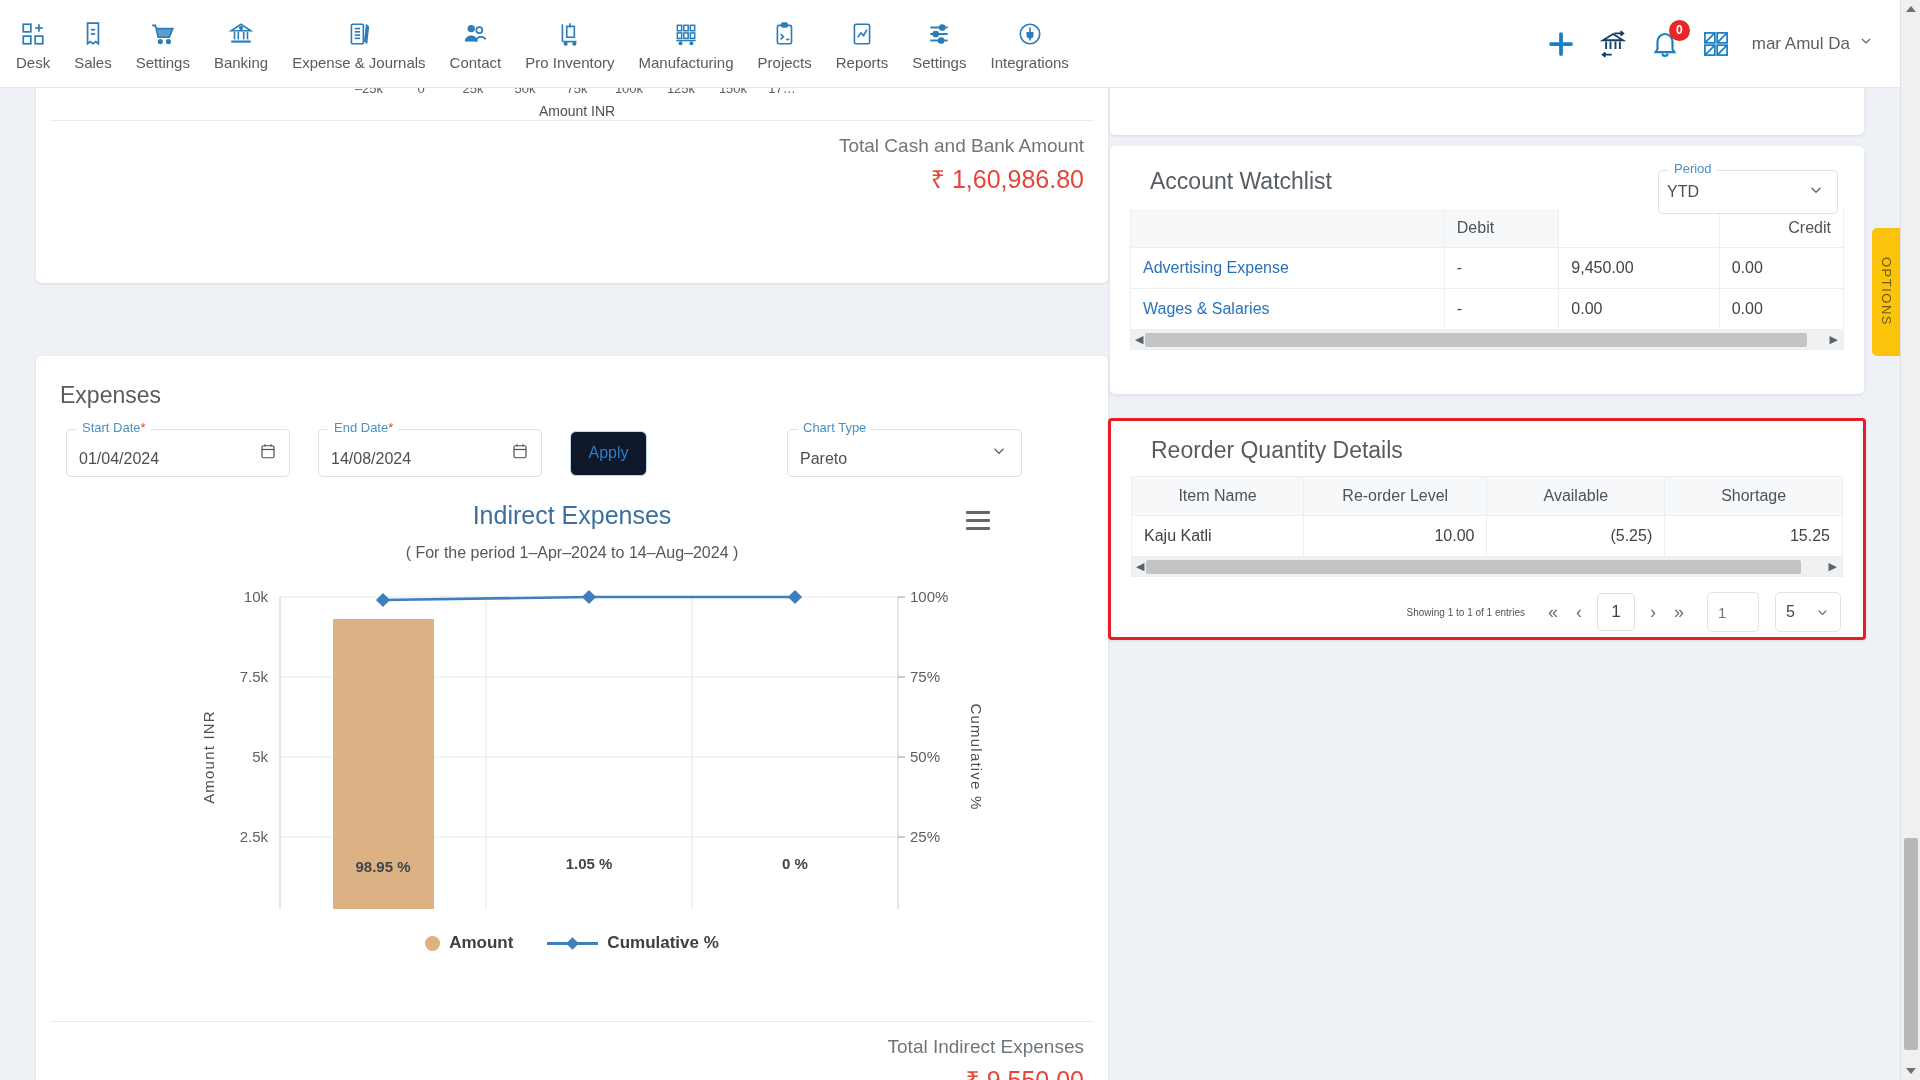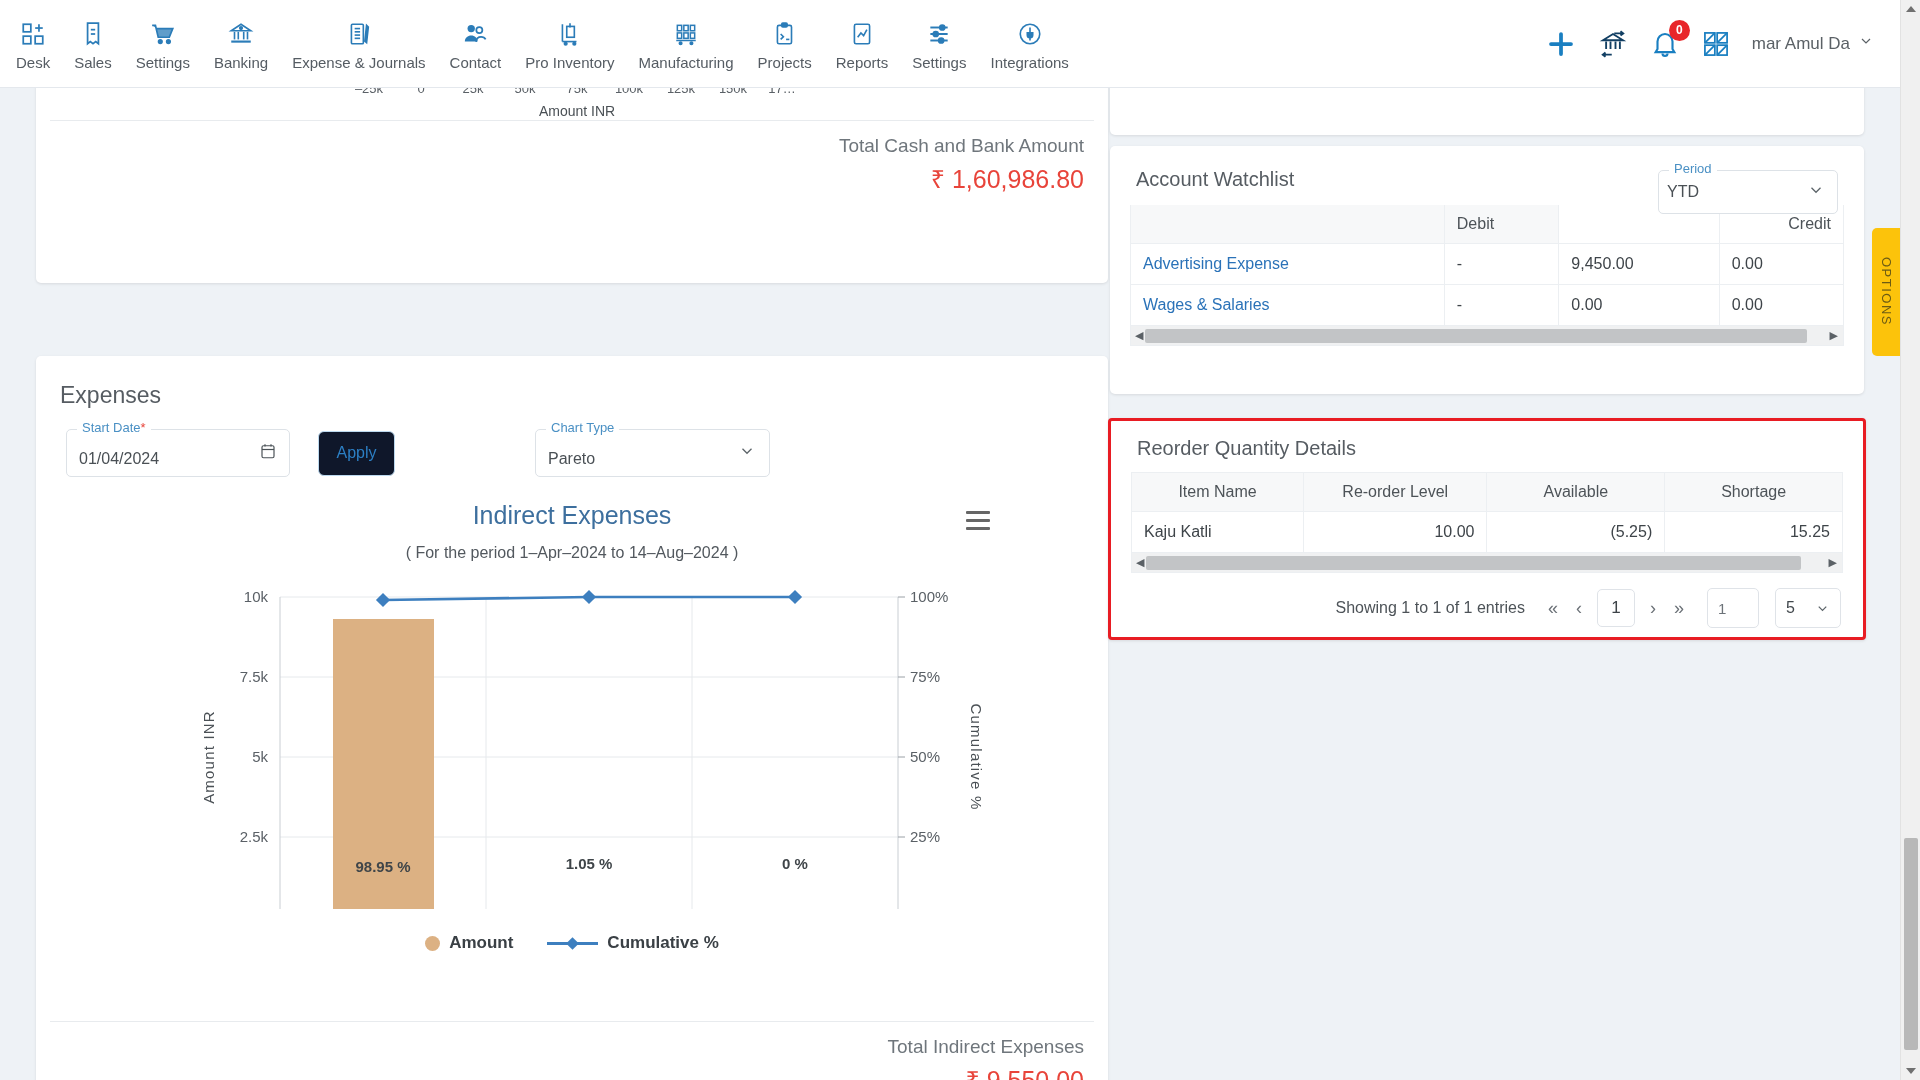--- a/index.html
+++ b/index.html
@@ -119,38 +119,38 @@
 
   
   .pager-card {
     position: absolute; top: -88px; left: 0; width: 754px; height: 135px;
     background:#fff; border-radius: 0 0 5px 5px; box-shadow: 0 1px 3px rgba(0,0,0,.10);
   }
   .pager {
     display: flex; align-items: center; justify-content: flex-end;
     gap: 12px; padding: 16px 26px 0 0; height: 60px;
   }
-  .pager .showing { font-size: 16px; color: #4d5358; margin-right: 8px; }
+  .pager .showing { font-size: 10px; color: #4d5358; margin-right: 8px; }
   .pg-arrow { font-size: 18px; color: #6b7177; cursor:pointer; padding: 0 3px; }
   .pg-box {
     min-width: 38px; height: 38px; border: 1px solid #dfe3e8; border-radius: 5px;
     display:flex; align-items:center; justify-content:center;
     font-size: 17px; color: #3d4348; cursor:pointer; background:#fff;
   }
   .pg-input { width: 52px; height: 40px; border:1px solid #dfe3e8; border-radius:5px;
     display:flex; align-items:center; padding-left:10px; font-size:15px; color:#6c7379; margin-left:8px;}
   .pg-sel { width: 66px; height: 40px; border:1px solid #dfe3e8; border-radius:5px;
     display:flex; align-items:center; justify-content:space-between; padding:0 10px;
     font-size:16px; color:#42484d; margin-left:4px; cursor:pointer;}
 
   .watch-card {
     position: absolute; top: 58px; left: 0; width: 754px; height: 248px;
     background:#fff; border-radius: 5px; box-shadow: 0 1px 3px rgba(0,0,0,.10);
   }
-  .panel-title { font-size: 20px; color: #565c62; padding: 22px 0 0 26px; }
+  .panel-title { font-size: 23px; color: #565c62; padding: 22px 0 0 40px; }
   .period-field {
     position:absolute; right: 26px; top: 24px; width: 180px; height: 44px;
     border: 1px solid #dde2e7; border-radius: 5px; display:flex; align-items:center;
     padding: 0 8px; background:#fff;
   }
   .period-field .legend { position:absolute; top:-10px; left:10px; background:#fff; padding:0 5px;
     font-size:13px; color:#4a90c4; }
   .dtable { width: calc(100% - 40px); margin: 14px 20px 0 20px; border-collapse: collapse; }
   .dtable th {
     background: #f7f8f9; border: 1px solid #eceff2; font-weight: 400;
@@ -470,20 +470,34 @@
           <span class="cal">
             <svg width="18" height="18" viewBox="0 0 24 24" fill="none" stroke="#4b5257" stroke-width="1.6">
               <rect x="4" y="5" width="16" height="16" rx="2"></rect>
                 <line x1="4" y1="10" x2="20" y2="10"></line>
               <line x1="8" y1="3" x2="8" y2="6"></line>
                 <line x1="16" y1="3" x2="16" y2="6"></line>
             </svg>
           </span>
         </div>
 
+        <div class="field">
+          <span class="legend">
+            <span>End Date</span><span class="req">*</span>
+          </span>
+          <span class="val">14/08/2024</span>
+          <span class="cal">
+            <svg width="18" height="18" viewBox="0 0 24 24" fill="none" stroke="#4b5257" stroke-width="1.6">
+              <rect x="4" y="5" width="16" height="16" rx="2"></rect>
+                <line x1="4" y1="10" x2="20" y2="10"></line>
+              <line x1="8" y1="3" x2="8" y2="6"></line>
+                <line x1="16" y1="3" x2="16" y2="6"></line>
+            </svg>
+          </span>
+        </div>
 
         <div class="apply-btn">Apply</div>
 
         <div class="field sel-field">
           <span class="legend">Chart Type</span>
           <span class="val">Pareto</span>
           <span class="chev">
             <svg width="18" height="18" viewBox="0 0 24 24" fill="none" stroke="#5c6469" stroke-width="1.7">
                 <polyline points="6,9 12,15 18,9"></polyline>
               </svg>

